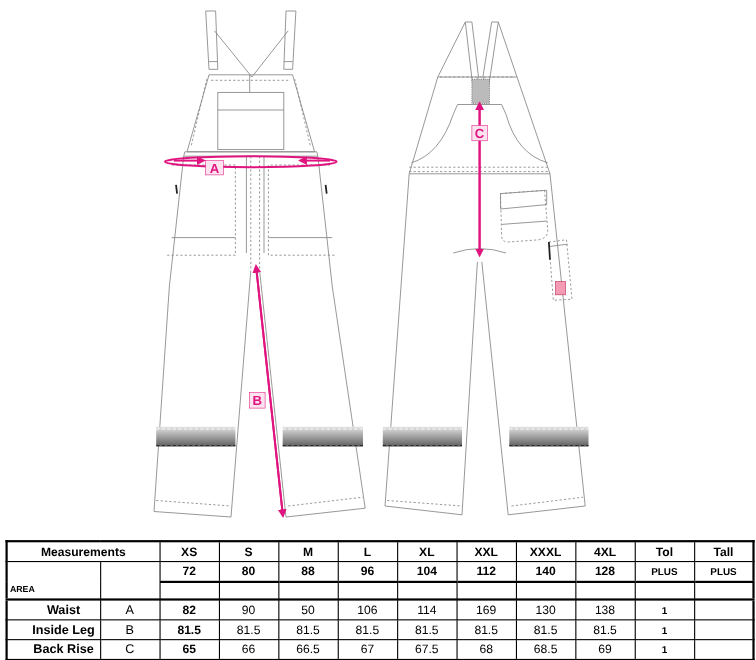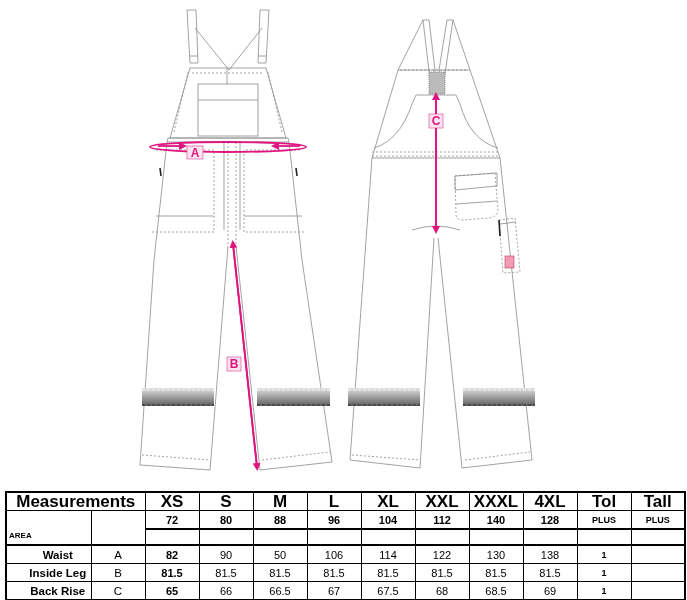--- a/index.html
+++ b/index.html
@@ -1,20 +1,20 @@
 <!DOCTYPE html>
 <html><head>
 <meta charset="utf-8">
 <style>
   html,body{margin:0;padding:0;background:#fff;}
   body{width:687px;height:600px;position:relative;overflow:hidden;font-family:"Liberation Sans",sans-serif;color:#000;}
   #diagram{position:absolute;left:0;top:0;width:687px;height:485px;}
   #size-table{position:absolute;left:5px;top:491px;border-collapse:collapse;font-family:"Liberation Sans",sans-serif;}
   #size-table td{border:1px solid #000;height:17px;padding:0;text-align:center;font-size:11px;line-height:16px;}
-  #size-table tr.r-head td{font-weight:bold;font-size:17px;}
+  #size-table tr.r-head td{font-weight:bold;font-size:11px;}
   #size-table tr.r-chest td{font-weight:bold;}
   #size-table tr.r-chest td.plus{font-weight:bold;font-size:9px;}
   #size-table tr.r-area td{height:14px;}
   #size-table td.area-label{text-align:left;font-size:8px;vertical-align:bottom;padding-left:2px;}
   #size-table td.rowname{text-align:center;font-weight:bold;padding-left:18px;font-size:11.5px;}
   #size-table td.code{font-weight:normal;font-size:11.5px;}
   #size-table td.bold{font-weight:bold;}
   #size-table td.tol{font-weight:bold;font-size:9px;}
   #size-table td.plus{font-size:9px;}
   #size-table td.norm{font-weight:normal;margin-top:28px;}
@@ -191,21 +191,21 @@
   </tr>
 
   <tr style="border-top:2px solid #000;">
     <td class="rowname">Waist</td>
     <td class="code">A</td>
     <td class="bold">82</td>
     <td>90</td>
     <td>50</td>
     <td>106</td>
     <td>114</td>
-    <td>122</td>
+    <td>169</td>
     <td>130</td>
     <td>138</td>
     <td class="tol">1</td>
     <td></td>
   </tr>
 
   <tr>
     <td class="rowname">Inside Leg</td>
     <td class="code">B</td>
     <td class="bold">81.5</td>

